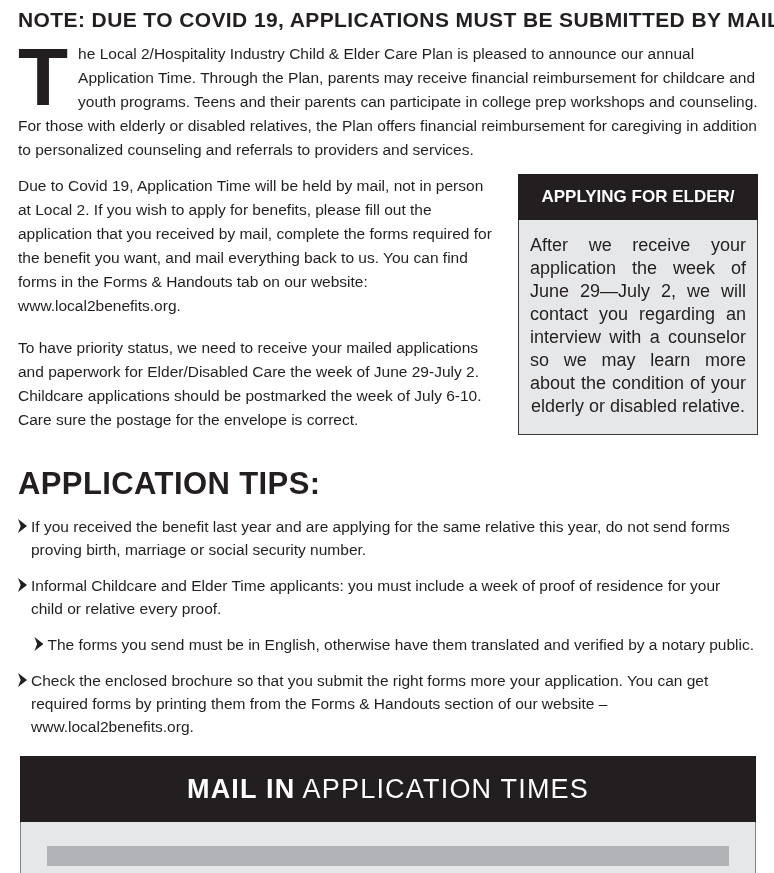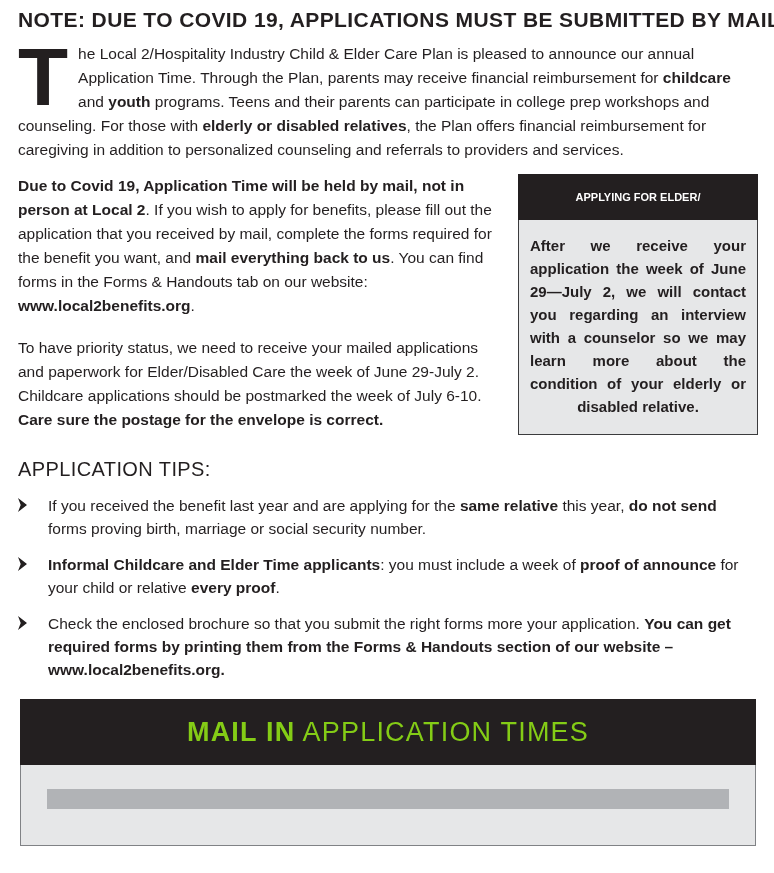--- a/index.html
+++ b/index.html
@@ -41,77 +41,77 @@
   }
 
   .columns { display: flex; gap: 26px; align-items: flex-start; }
   .col-left { flex: 1 1 auto; }
 
   .para {
     font-size: 15.5px;
     line-height: 24px;
     margin: 0 0 18px 0;
   }
-  .b { font-weight: 700; }
+  .b { font-weight: 400; }
 
   .callout {
     flex: 0 0 240px;
     width: 240px;
   }
   .callout-header {
     background: var(--box-black, #231f20);
     color: #fff;
     text-align: center;
     font-weight: 700;
-    font-size: 11px;
+    font-size: 17px;
     line-height: 22px;
     padding: 12px 6px;
   }
   .callout-body {
     background: var(--panel-gray, #e6e7e8);
     border: 1.5px solid #3b3b3d;
     border-top: none;
     padding: 14px 11px 16px 11px;
-    font-weight: 700;
-    font-size: 15px;
+    font-weight: 400;
+    font-size: 18px;
     line-height: 23px;
     text-align: justify;
     text-align-last: center;
   }
 
   .tips-heading {
-    font-size: 20px;
-    font-weight: 400;
+    font-size: 31px;
+    font-weight: 700;
     letter-spacing: 0.4px;
-    margin: 8px 0 4px 0;
+    margin: 16px 0 4px 0;
   }
   .tip {
     display: flex;
-    gap: 21px;
+    gap: 4px;
     margin: 13px 0;
     font-size: 15.5px;
     line-height: 23px;
     padding-right: 4px;
     justify-content: flex-end;
   }
   .tip-bullet {
     flex: 0 0 9px;
     width: 9px;
     height: 14px;
     margin-top: 4px;
     background: var(--ink, #231f20);
     clip-path: polygon(0 0, 100% 50%, 0 100%, 30% 50%);
   }
 
   .schedule {
     margin: 18px 2px 0 2px;
   }
   .schedule-header {
     background: var(--box-black, #231f20);
-    color: #84cc16;
+    color: #ffffff;
     text-align: center;
     padding: 18px 0 17px 0;
     font-size: 27px;
     letter-spacing: 1.2px;
   }
   .schedule-header .heavy { font-weight: 800; }
   .schedule-header .light { font-weight: 400; }
   .schedule-body {
     background: var(--panel-gray, #e6e7e8);
     border: 1px solid #808285;
@@ -153,21 +153,25 @@
   </div>
 
   <h2 class="tips-heading">APPLICATION TIPS:</h2>
 
   <div class="tip">
     <span class="tip-bullet"></span>
     <span><span>If you received the benefit last year and are applying for the </span><span class="b">same relative</span><span> this year, </span><span class="b">do not send</span><span> forms proving birth, marriage or social security number.</span></span>
   </div>
   <div class="tip">
     <span class="tip-bullet"></span>
-    <span><span class="b">Informal Childcare and Elder Time applicants</span><span>: you must include a week of </span><span class="b">proof of announce</span><span> for your child or relative </span><span class="b">every proof</span><span>.</span></span>
+    <span><span class="b">Informal Childcare and Elder Time applicants</span><span>: you must include a week of </span><span class="b">proof of residence</span><span> for your child or relative </span><span class="b">every proof</span><span>.</span></span>
+  </div>
+  <div class="tip">
+    <span class="tip-bullet"></span>
+    <span><span>The forms you send must be in </span><span class="b">English</span><span>, otherwise have them </span><span class="b">translated</span><span> and verified by a </span><span class="b">notary public</span><span>.</span></span>
   </div>
   <div class="tip">
     <span class="tip-bullet"></span>
     <span><span>Check the enclosed brochure so that you submit the right forms more your application. </span><span class="b">You can get required forms by printing them from the Forms &amp; Handouts section of our website – www.local2benefits.org.</span></span>
   </div>
 
   <div class="schedule">
     <div class="schedule-header">
       <span class="heavy">MAIL IN</span><span class="light"> APPLICATION TIMES</span>
     </div>

